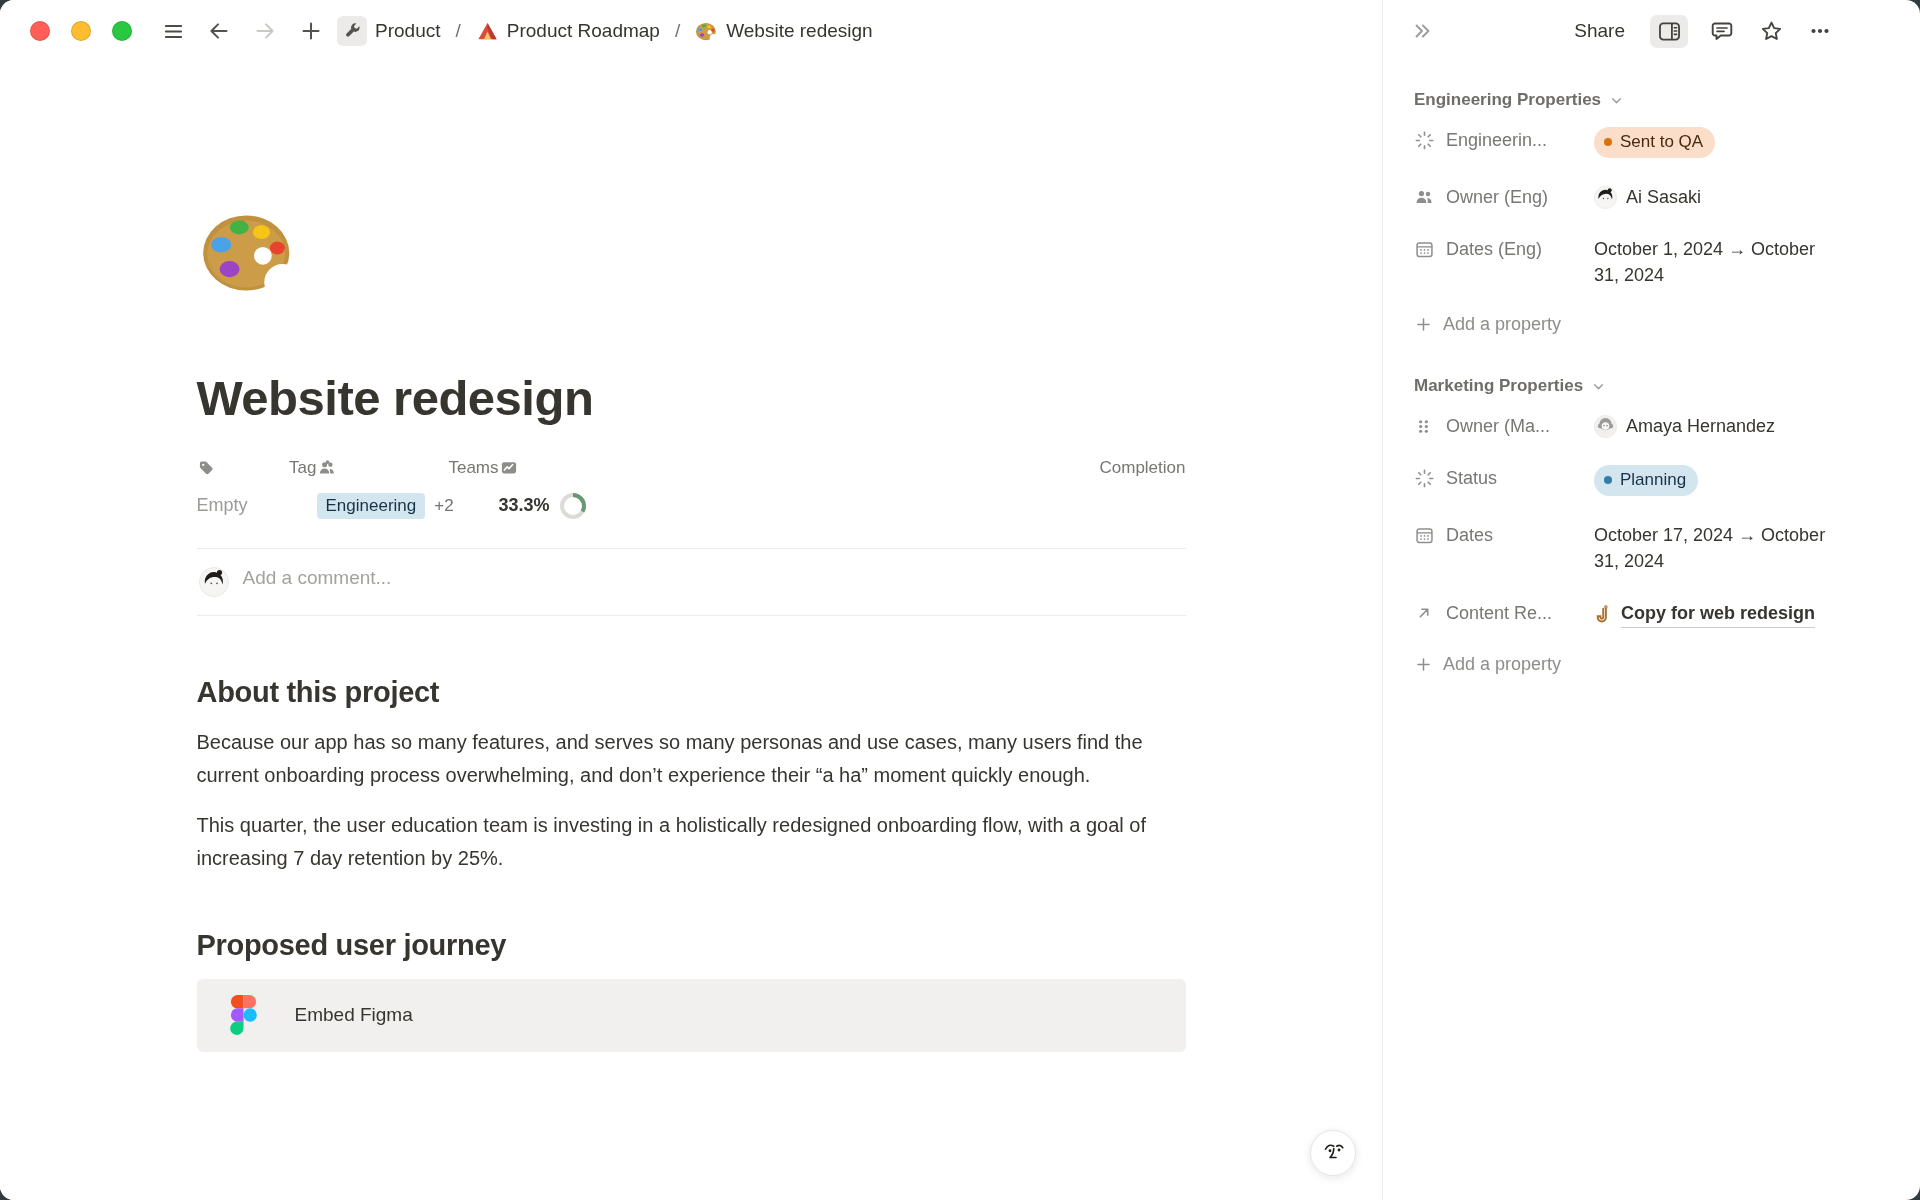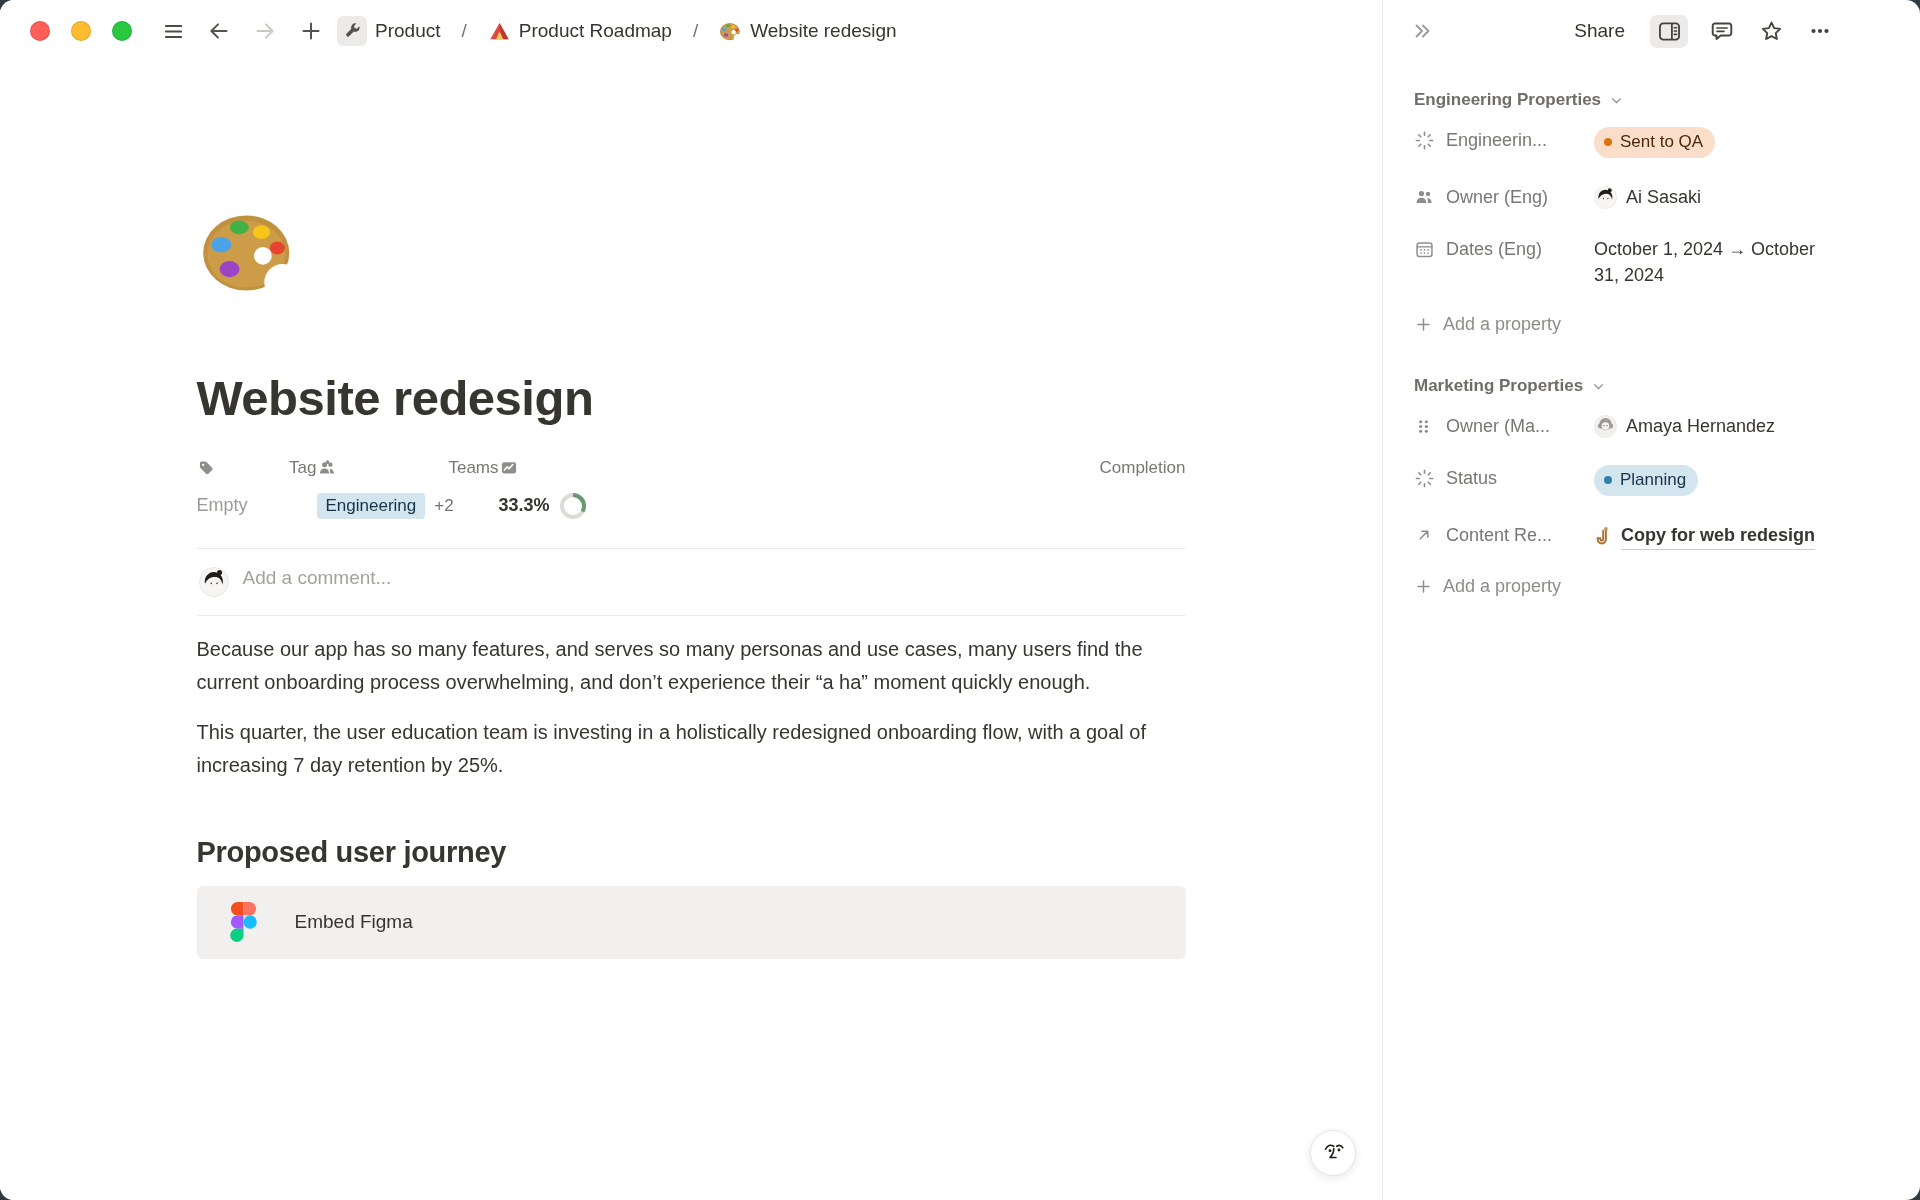--- a/index.html
+++ b/index.html
@@ -23,21 +23,21 @@
   .lights { display:flex; gap:21px; }
   .light { width:20px; height:20px; border-radius:50%; border:1px solid rgba(0,0,0,.12); }
   .light.red { background:#FF5F57; }
   .light.yellow { background:#FEBC2E; }
   .light.green { background:#28C840; }
   .navicons { display:flex; align-items:center; gap:16px; margin-left:26px; }
   .iconbtn {
     width:30px; height:30px; display:flex; align-items:center; justify-content:center;
     background:none; border:none; cursor:pointer; border-radius:5px;
   }
-  .crumbs { display:flex; align-items:center; gap:15px; margin-left:6px; font-size:19px; }
+  .crumbs { display:flex; align-items:center; gap:9px; margin-left:6px; font-size:19px; }
   .crumb { display:flex; align-items:center; gap:8px; cursor:pointer; padding:3px 5px; border-radius:5px; }
   .crumb-sep { color:#73726E; padding:0 1px; }
   .chip {
     width:30px; height:30px; background:#ECEBE9; border-radius:6px;
     display:flex; align-items:center; justify-content:center;
   }
   
   .content-col { width:989px; margin:0 auto; padding-top:146px; }
   .page-emoji { display:block; margin-left:2px; }
   h1.page-title { margin-top:74px; font-size:49px; line-height:1.1; font-weight:700; letter-spacing:-.5px; color:#37352F; }
@@ -237,20 +237,21 @@
             <path d="M6 17C4.5 9 11 4 16.5 5.2 23 6.6 25 13 23.5 17.5 22.6 12.4 20 10 15.8 10 11 10 7.5 12.7 6 17z" fill="#1E1D1B"></path>
             <circle cx="20.5" cy="5.5" r="2.6" fill="#1E1D1B"></circle>
             <circle cx="12.3" cy="16.3" r=".9" fill="#55534E"></circle>
             <circle cx="18" cy="16.3" r=".9" fill="#55534E"></circle>
           </svg>
           <div class="comment-ph">Add a comment...</div>
         </div>
 
         <div class="hr" style="margin-top:0"></div>
 
+        <h2 class="sec">About this project</h2>
         <p class="para">Because our app has so many features, and serves so many personas and use cases, many users find the current onboarding process overwhelming, and don’t experience their “a ha” moment quickly enough.</p>
         <p class="para">This quarter, the user education team is investing in a holistically redesigned onboarding flow, with a goal of increasing 7 day retention by 25%.</p>
 
         <h2 class="sec journey">Proposed user journey</h2>
 
         <div class="figma-box">
           <svg width="27" height="40" viewBox="0 0 38 57">
             <path d="M19 0h-8.5a9.5 9.5 0 1 0 0 19H19V0z" fill="#F24E1E"></path>
             <path d="M19 0h8.5a9.5 9.5 0 1 1 0 19H19V0z" fill="#FF7262"></path>
             <path d="M19 19h-8.5a9.5 9.5 0 1 0 0 19H19V19z" fill="#A259FF"></path>
@@ -444,20 +445,38 @@
         </span>
         <span class="plabel">Status</span>
         <span class="pval">
           <span class="pill pill-blue">
             <span class="dot dot-blue"></span>
             <span>Planning</span>
           </span>
         </span>
       </div>
 
+      <div class="prow">
+        <span class="picon">
+          <svg width="21" height="21" viewBox="0 0 24 24">
+              <rect x="3.5" y="4.5" width="17" height="15.5" rx="2.5" stroke="#8F8E8B" stroke-width="1.7" fill="none"></rect>
+              <path d="M3.5 9h17" stroke="#8F8E8B" stroke-width="1.5"></path>
+              <g fill="#8F8E8B">
+                <circle cx="8" cy="12.5" r="1"></circle>
+                <circle cx="12" cy="12.5" r="1"></circle>
+                <circle cx="16" cy="12.5" r="1"></circle>
+                <circle cx="8" cy="16" r="1"></circle>
+                <circle cx="12" cy="16" r="1"></circle>
+                <circle cx="16" cy="16" r="1"></circle>
+              </g>
+            </svg>
+        </span>
+        <span class="plabel">Dates</span>
+        <span class="pval">October 17, 2024 → October 31, 2024</span>
+      </div>
 
       <div class="prow">
         <span class="picon">
           <svg width="20" height="20" viewBox="0 0 24 24">
               <path d="M7.5 16.5 16.5 7.5M9.5 7.5h7v7" stroke="#8F8E8B" stroke-width="1.9" fill="none" stroke-linecap="round" stroke-linejoin="round"></path>
             </svg>
         </span>
         <span class="plabel">Content Re...</span>
         <span class="pval linkval">
           <svg width="19" height="21" viewBox="0 0 20 22">

